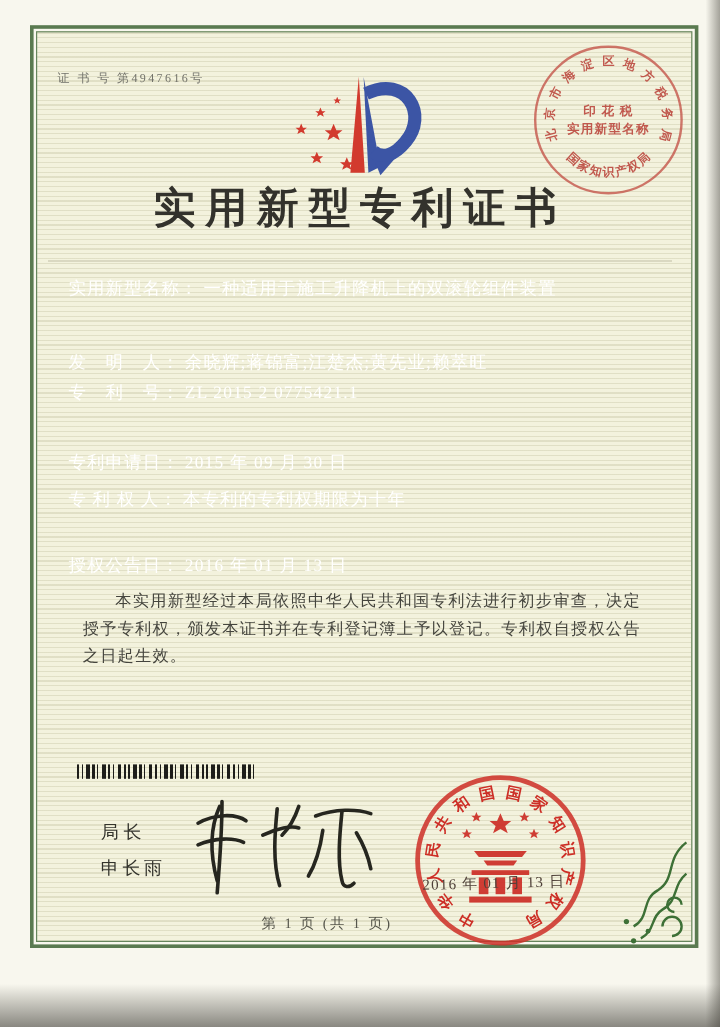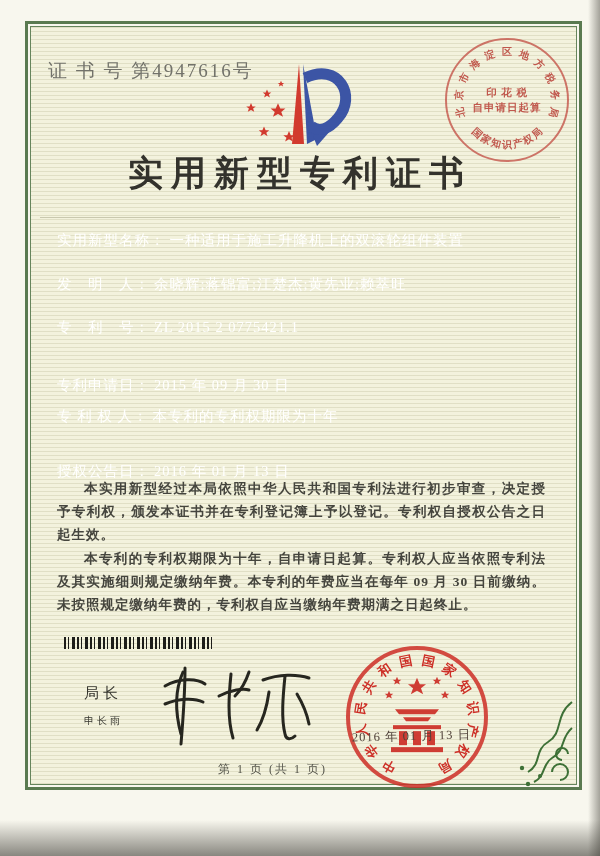--- a/index.html
+++ b/index.html
@@ -17,43 +17,43 @@
   .frame { position:absolute; left:25px; top:21px; width:551px; height:763px;
     border:3px solid #5a7a50; z-index:1; }
   .frame-inner { position:absolute; inset:2px; border:1px solid #66855c;
     background-color:#f3f2dd;
     background-image:repeating-linear-gradient(180deg,
       rgba(176,174,136,.28) 0px, rgba(176,174,136,.28) 1px,
       rgba(0,0,0,0) 1px, rgba(0,0,0,0) 4px); }
 
   .abs { position:absolute; z-index:3; }
 
-  .cert-no { left:48px; top:58px; font-size:19px; color:#72726a; letter-spacing:2px; }
+  .cert-no { left:48px; top:58px; font-size:10px; color:#72726a; letter-spacing:2px; }
 
   .logo { left:237px; top:56px; }
 
   .doc-title { left:0; top:150px; width:600px; text-align:center;
     font-size:35px; font-weight:bold; color:#33322c; letter-spacing:8px; }
 
   .rule { left:40px; top:217px; width:520px; height:1px; background:rgba(150,148,120,.45); }
 
   .field-row { left:57px; font-size:14.5px; color:#ffffff; letter-spacing:1px; white-space:nowrap; }
   .field-value { margin-left:4px; }
 
   .paras { left:57px; top:477px; width:489px; font-size:13.5px; color:#45453e; }
-  .paras p { margin:0; text-indent:2em; line-height:1.72; letter-spacing:1px; text-align:justify;font-weight:bold; }
+  .paras p { margin:12px; text-indent:2em; line-height:1.72; letter-spacing:1px; text-align:justify; }
 
   .barcode { left:64px; top:637px; width:150px; height:12px;
     background:repeating-linear-gradient(90deg,
       #1d1d1a 0 2px, rgba(0,0,0,0) 2px 4px,
       #1d1d1a 4px 5px, rgba(0,0,0,0) 5px 8px,
       #1d1d1a 8px 11px, rgba(0,0,0,0) 11px 13px); }
 
   .sig-role { left:84px; top:684px; font-size:15px; letter-spacing:4px; color:#33332c; }
-  .sig-name { left:84px; top:714px; font-size:10px; letter-spacing:3px; color:#33332c; }
+  .sig-name { left:84px; top:714px; font-size:15px; letter-spacing:3px; color:#33332c; }
   .sig-script { left:145px; top:660px; }
 
   .footer { left:0; top:761px; width:545px; text-align:center;
     font-size:12px; color:#55554b; letter-spacing:2px; }
 
   
   .stamp { border-radius:50%; }
   .arc-ch { position:absolute; left:50%; top:50%; line-height:1; transform-origin:center; }
 
   .tax-stamp { left:443px; top:36px; width:128px; height:128px; z-index:6; opacity:.92; }
@@ -100,39 +100,38 @@
   </g>
   <path d="M 68,22 C 102,6 120,40 101,62 C 92,73 82,77 74,70" fill="none" stroke="#3c55a5" stroke-width="11"></path>
 </svg>
 
 <div class="abs doc-title">实用新型专利证书</div>
 <div class="abs rule"></div>
 
 <div class="abs field-row" style="top:231px">
   <span class="field-label">实用新型名称：</span><span class="field-value">一种适用于施工升降机上的双滚轮组件装置</span>
 </div>
-<div class="abs field-row" style="top:275px">
+<div class="abs field-row" style="top:293px">
   <span class="field-label">发　明　人：</span><span class="field-value">余晓辉;蒋锦富;江楚杰;黄先业;赖萃旺</span>
 </div>
 <div class="abs field-row" style="top:318px">
   <span class="field-label">专　利　号：</span><span class="field-value">ZL 2015 2 0775421.1</span>
 </div>
 <div class="abs field-row" style="top:376px">
   <span class="field-label">专利申请日：</span><span class="field-value">2015 年 09 月 30 日</span>
 </div>
 <div class="abs field-row" style="top:407px">
   <span class="field-label">专 利 权 人：</span><span class="field-value">本专利的专利权期限为十年</span>
 </div>
 <div class="abs field-row" style="top:462px">
   <span class="field-label">授权公告日：</span><span class="field-value">2016 年 01 月 13 日</span>
 </div>
 
 <div class="abs paras">
   <p>本实用新型经过本局依照中华人民共和国专利法进行初步审查，决定授予专利权，颁发本证书并在专利登记簿上予以登记。专利权自授权公告之日起生效。</p>
-  <p>本专利的专利权期限为十年，自申请日起算。专利权人应当依照专利法及其实施细则规定缴纳年费。本专利的年费应当在每年 09 月 30 日前缴纳。未按照规定缴纳年费的，专利权自应当缴纳年费期满之日起终止。</p>
 </div>
 
 <div class="abs barcode"></div>
 
 <div class="abs sig-role">局长</div>
 <div class="abs sig-name">申长雨</div>
 <svg class="abs sig-script" width="170" height="90" viewBox="0 0 170 90">
   <g fill="none" stroke="#26261f" stroke-width="3" stroke-linecap="round">
     <path d="M 38,12 C 30,30 30,52 36,74"></path>
     <path d="M 20,26 C 34,18 52,18 60,24"></path>
@@ -157,21 +156,21 @@
       <span class="arc-ch" style="transform: translate(-50%, -50%) rotate(-42deg) translateY(-48px);">海</span>
       <span class="arc-ch" style="transform: translate(-50%, -50%) rotate(-21deg) translateY(-48px);">淀</span>
       <span class="arc-ch" style="transform: translate(-50%, -50%) rotate(0deg) translateY(-48px);">区</span>
       <span class="arc-ch" style="transform: translate(-50%, -50%) rotate(21deg) translateY(-48px);">地</span>
       <span class="arc-ch" style="transform: translate(-50%, -50%) rotate(42deg) translateY(-48px);">方</span>
       <span class="arc-ch" style="transform: translate(-50%, -50%) rotate(63deg) translateY(-48px);">税</span>
       <span class="arc-ch" style="transform: translate(-50%, -50%) rotate(84deg) translateY(-48px);">务</span>
       <span class="arc-ch" style="transform: translate(-50%, -50%) rotate(105deg) translateY(-48px);">局</span>
     </div>
   <div class="tax-center l1">印 花 税</div>
-  <div class="tax-center l2">自申请日起算</div>
+  <div class="tax-center l2">实用新型名称</div>
   <div class="arc">
       <span class="arc-ch" style="transform: translate(-50%, -50%) rotate(42deg) translateY(45px);">国</span>
       <span class="arc-ch" style="transform: translate(-50%, -50%) rotate(28deg) translateY(45px);">家</span>
       <span class="arc-ch" style="transform: translate(-50%, -50%) rotate(14deg) translateY(45px);">知</span>
       <span class="arc-ch" style="transform: translate(-50%, -50%) rotate(0deg) translateY(45px);">识</span>
       <span class="arc-ch" style="transform: translate(-50%, -50%) rotate(-14deg) translateY(45px);">产</span>
       <span class="arc-ch" style="transform: translate(-50%, -50%) rotate(-28deg) translateY(45px);">权</span>
       <span class="arc-ch" style="transform: translate(-50%, -50%) rotate(-42deg) translateY(45px);">局</span>
     </div>
 </div>

